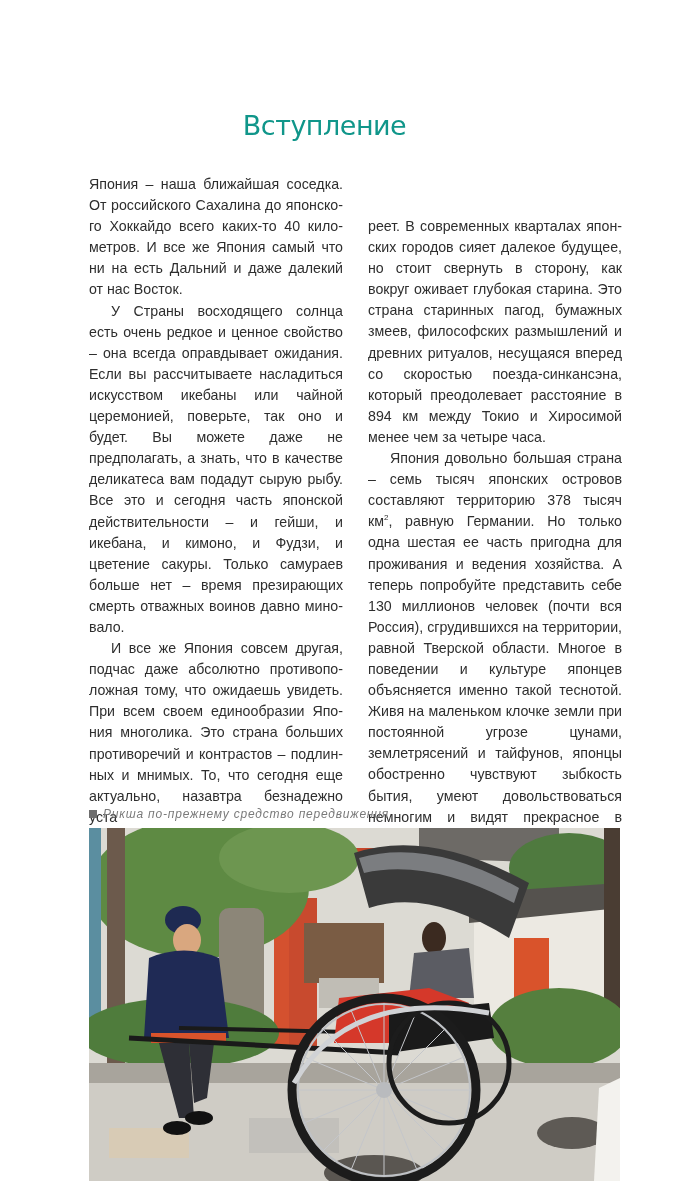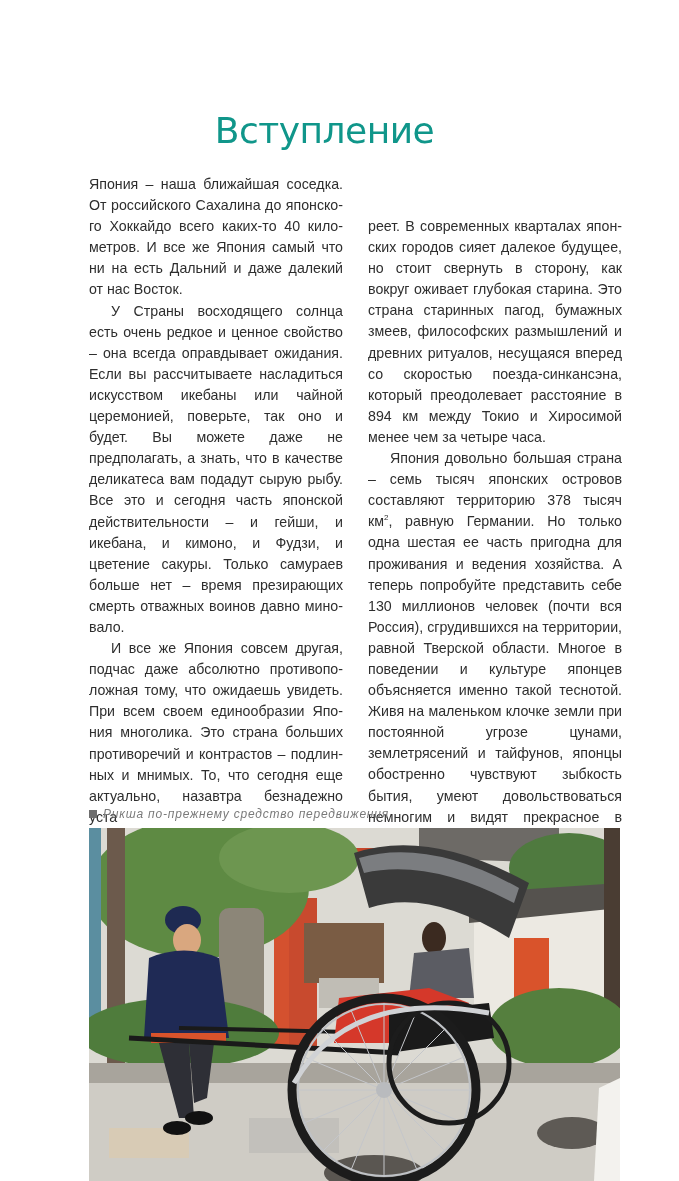--- a/index.html
+++ b/index.html
@@ -16,21 +16,21 @@
       color: #2b2b2b;
     }
     .page-title {
       position: absolute;
       left: 0;
       top: 110px;
       width: 649px;
       text-align: center;
       font-family: "DejaVu Sans", sans-serif;
       font-weight: normal;
-      font-size: 36px;
+      font-size: 27px;
       letter-spacing: -0.5px;
       color: #10968a;
       margin: 0;
     }
     .column {
       position: absolute;
       top: 174px;
       width: 254px;
       font-size: 14.2px;
       line-height: 21.1px;

